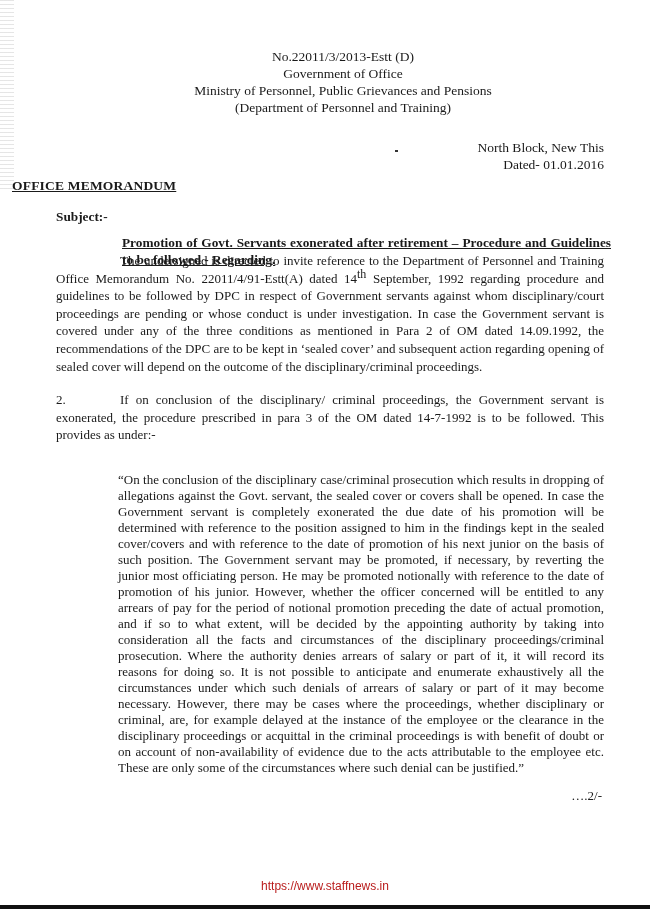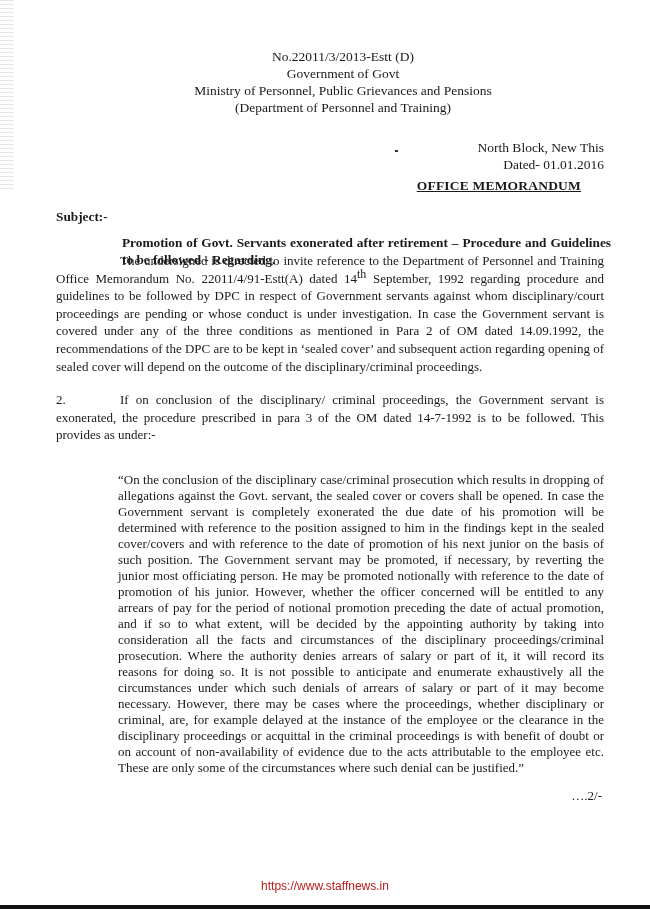--- a/index.html
+++ b/index.html
@@ -18,26 +18,26 @@
     text-align: center; font-size: 13.5px; line-height: 17px;
   }
   .header-block div { white-space: nowrap; }
   .place-date {
     position: absolute; right: 46px; top: 139px; text-align: right;
     font-size: 13.5px; line-height: 17px;
   }
   .place-date .loc { margin-right: 0; }
   .dash-mark { position: absolute; left: 395px; top: 150px; width: 3px; height: 2px; background: #333; }
   .title {
-    position: absolute; left: 4px; width: 577px; top: 178px; text-align: right;
+    position: absolute; left: 12px; width: 577px; top: 178px; text-align: left;
     font-weight: bold; font-size: 13.5px; text-decoration: underline; letter-spacing: 0.2px;
   }
   .subject {
     position: absolute; left: 56px; top: 208px; width: 555px;
-    font-weight: bold; font-size: 13.3px; line-height: 17px;
+    font-weight: bold; font-size: 13.3px; line-height: 17px; text-decoration: underline;
   }
   .subject .label { position: absolute; left: 0; top: 0; }
   .subject .text { margin-left: 66px; text-align: justify; text-align-last: left; margin-top: 26px; }
   .para {
     position: absolute; left: 56px; width: 548px; font-size: 13px; line-height: 17.6px;
     text-align: justify;
   }
   .para p { margin: 0; text-indent: 64px; }
   .para-1 { top: 252px; }
   .para-2 { top: 391px; }
@@ -59,21 +59,21 @@
   sup { font-size: 12px; line-height: 0; vertical-align: super; }
 </style>
 </head>
 <body>
 
 <div class="page">
   <div class="scan-noise"></div>
 
   <div class="header-block">
     <div>No.22011/3/2013-Estt (D)</div>
-    <div>Government of Govt</div>
+    <div>Government of Office</div>
     <div>Ministry of Personnel, Public Grievances and Pensions</div>
     <div>(Department of Personnel and Training)</div>
   </div>
 
   <div class="dash-mark"></div>
   <div class="place-date">
     <div class="loc">North Block, New This</div>
     <div>Dated- 01.01.2016</div>
   </div>
 

